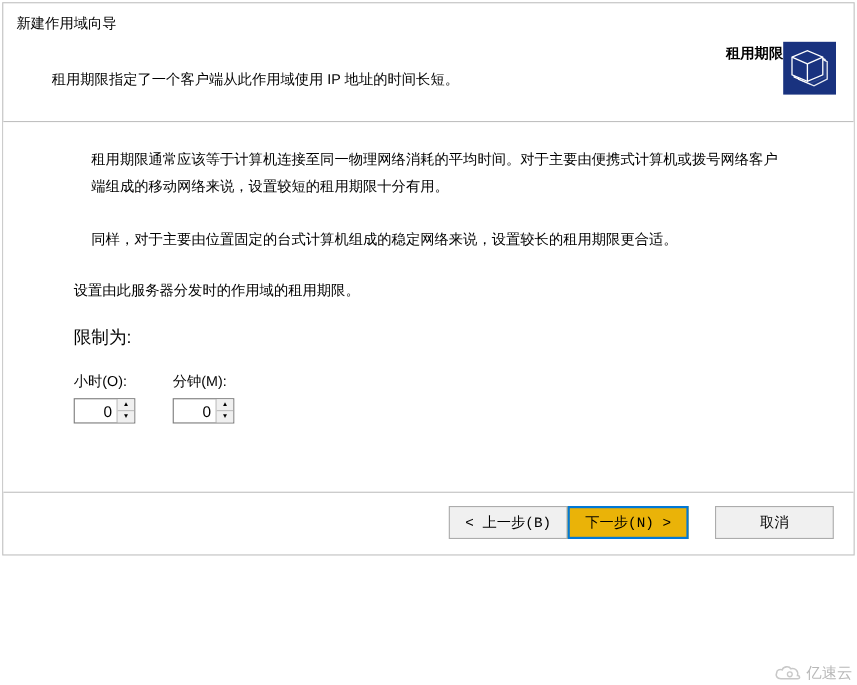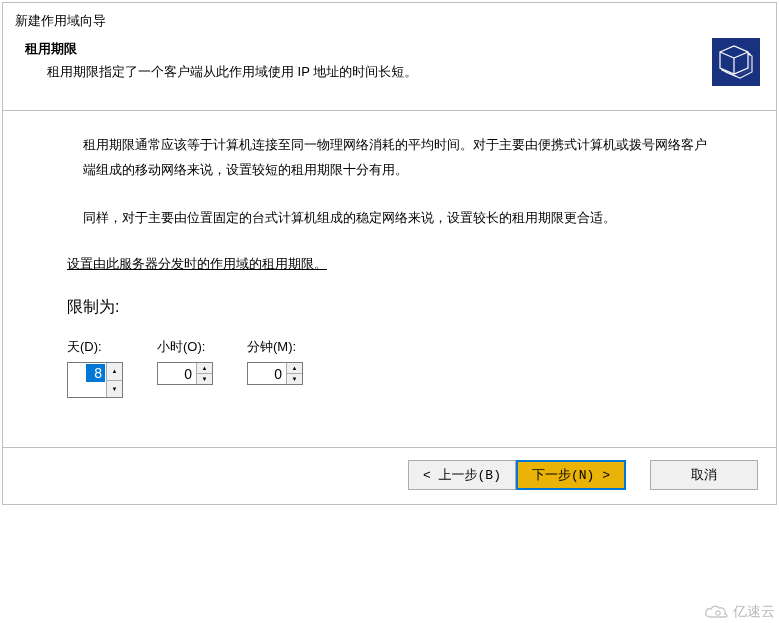--- a/index.html
+++ b/index.html
@@ -36,20 +36,21 @@
     position: relative;
     min-height: 74px;
   }
   .header-text {
     flex: 1;
   }
   .header-title {
     font-weight: bold;
     font-size: 13px;
     color: #000;
+    text-align: right;
   }
   .header-subtitle {
     margin: 4px 0 0 22px;
     font-size: 13px;
     color: #000;
     line-height: 1.5;
   }
   .header-icon {
     width: 48px;
     height: 48px;
@@ -71,21 +72,20 @@
     line-height: 1.9;
     margin: 0 0 24px 16px;
     color: #000;
   }
   .para.single {
     margin-bottom: 24px;
   }
   .set-label {
     font-size: 13px;
     margin: 0 0 24px 0;
-    text-decoration: underline;
   }
   .limit-label {
     font-size: 16px;
     margin: 0 0 20px 0;
   }
   .spinners-row {
     display: flex;
     gap: 34px;
   }
   .spinner-group {
@@ -219,32 +219,20 @@
   </div>
 
   <div class="content-section">
     <p class="para">租用期限通常应该等于计算机连接至同一物理网络消耗的平均时间。对于主要由便携式计算机或拨号网络客户端组成的移动网络来说，设置较短的租用期限十分有用。</p>
     <p class="para single">同样，对于主要由位置固定的台式计算机组成的稳定网络来说，设置较长的租用期限更合适。</p>
     <p class="set-label">设置由此服务器分发时的作用域的租用期限。</p>
     <p class="limit-label">限制为:</p>
 
     <div class="spinners-row">
 
-      <div class="spinner-group">
-        <div class="spinner-label">天(D):</div>
-        <div class="spinner days" style="height:36px;align-items:flex-start;">
-          <div style="flex:1;position:relative;height:100%;">
-            <div style="position:absolute;top:1px;right:1px;background:#0078d7;color:#fff;padding:1px 3px 1px 8px;font-size:14px;">8</div>
-          </div>
-          <div class="spinner-buttons" style="height:100%;">
-            <button class="spin-btn">▲</button>
-            <button class="spin-btn">▼</button>
-          </div>
-        </div>
-      </div>
 
       <div class="spinner-group">
         <div class="spinner-label">小时(O):</div>
         <div class="spinner">
           <input class="spinner-input" value="0" style="">
           <div class="spinner-buttons">
             <button class="spin-btn">▲</button>
             <button class="spin-btn">▼</button>
           </div>
         </div>

